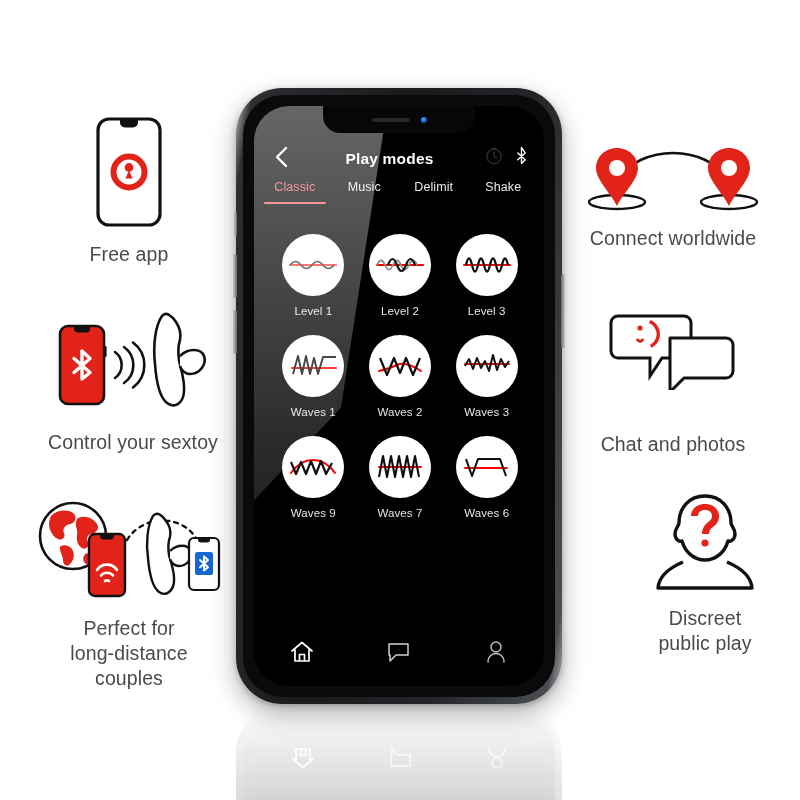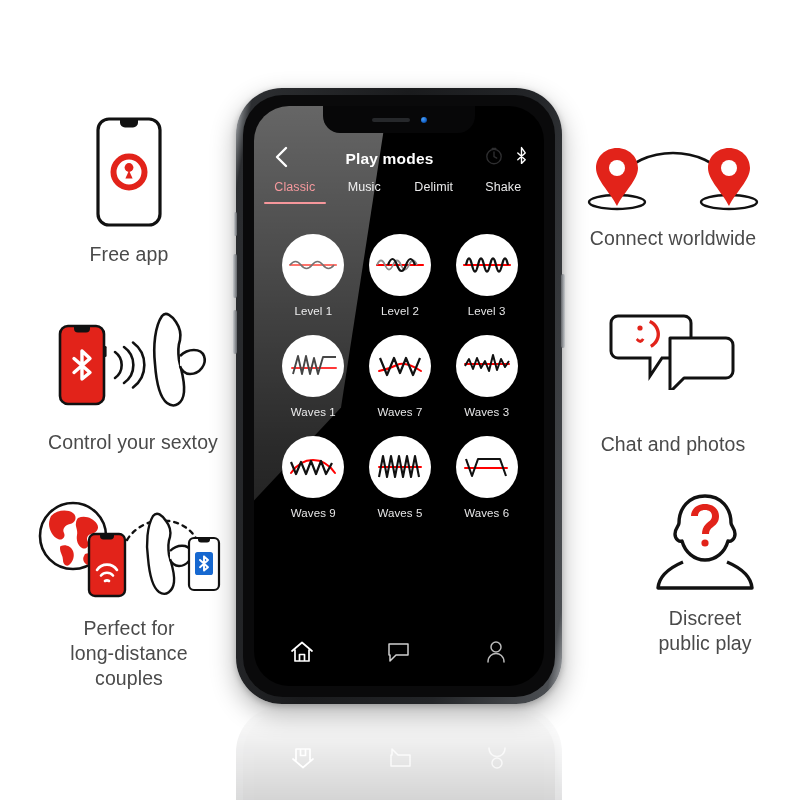--- a/index.html
+++ b/index.html
@@ -495,21 +495,21 @@
               <div class="mode-label">Waves 1</div>
             </div>
 
             <div class="mode-cell">
               <div class="mode-disc">
                 <svg width="52" height="34" viewBox="0 0 52 34">
                   <path d="M5 22 q10 -2 18 -6 q8 -4 24 6" fill="none" stroke="#ff0000" stroke-width="2" stroke-linecap="round"></path>
                   <path d="M6 9 L13 26 L20 9 L26 24 L32 9 L39 26 L46 9" fill="none" stroke="#111" stroke-width="2.2" stroke-linejoin="round"></path>
                 </svg>
               </div>
-              <div class="mode-label">Waves 7</div>
+              <div class="mode-label">Waves 2</div>
             </div>
 
             <div class="mode-cell">
               <div class="mode-disc">
                 <svg width="52" height="34" viewBox="0 0 52 34">
                   <path d="M4 15 h44" stroke="#ff0000" stroke-width="2" stroke-linecap="round"></path>
                   <path d="M4 17 L8 10 L12 20 L16 9 L20 19 L24 12 L28 22 L32 6 L36 21 L40 10 L44 18 L48 12" fill="none" stroke="#111" stroke-width="2" stroke-linejoin="round"></path>
                 </svg>
               </div>
               <div class="mode-label">Waves 3</div>
@@ -525,21 +525,21 @@
               <div class="mode-label">Waves 9</div>
             </div>
 
             <div class="mode-cell">
               <div class="mode-disc">
                 <svg width="52" height="34" viewBox="0 0 52 34">
                   <path d="M5 17 h42" stroke="#ff0000" stroke-width="2" stroke-linecap="round"></path>
                   <path d="M5 27 L9 6 L13 27 L17 6 L21 27 L25 6 L29 27 L33 6 L37 27 L41 6 L45 27" fill="none" stroke="#111" stroke-width="2.1" stroke-linejoin="round"></path>
                 </svg>
               </div>
-              <div class="mode-label">Waves 5</div>
+              <div class="mode-label">Waves 7</div>
             </div>
 
             <div class="mode-cell">
               <div class="mode-disc">
                 <svg width="52" height="34" viewBox="0 0 52 34">
                   <path d="M4 18 h42" stroke="#ff0000" stroke-width="2" stroke-linecap="round"></path>
                   <path d="M5 9 L11 26 L17 9 L39 9 L45 26" fill="none" stroke="#111" stroke-width="2.1" stroke-linejoin="round"></path>
                 </svg>
               </div>
               <div class="mode-label">Waves 6</div>

